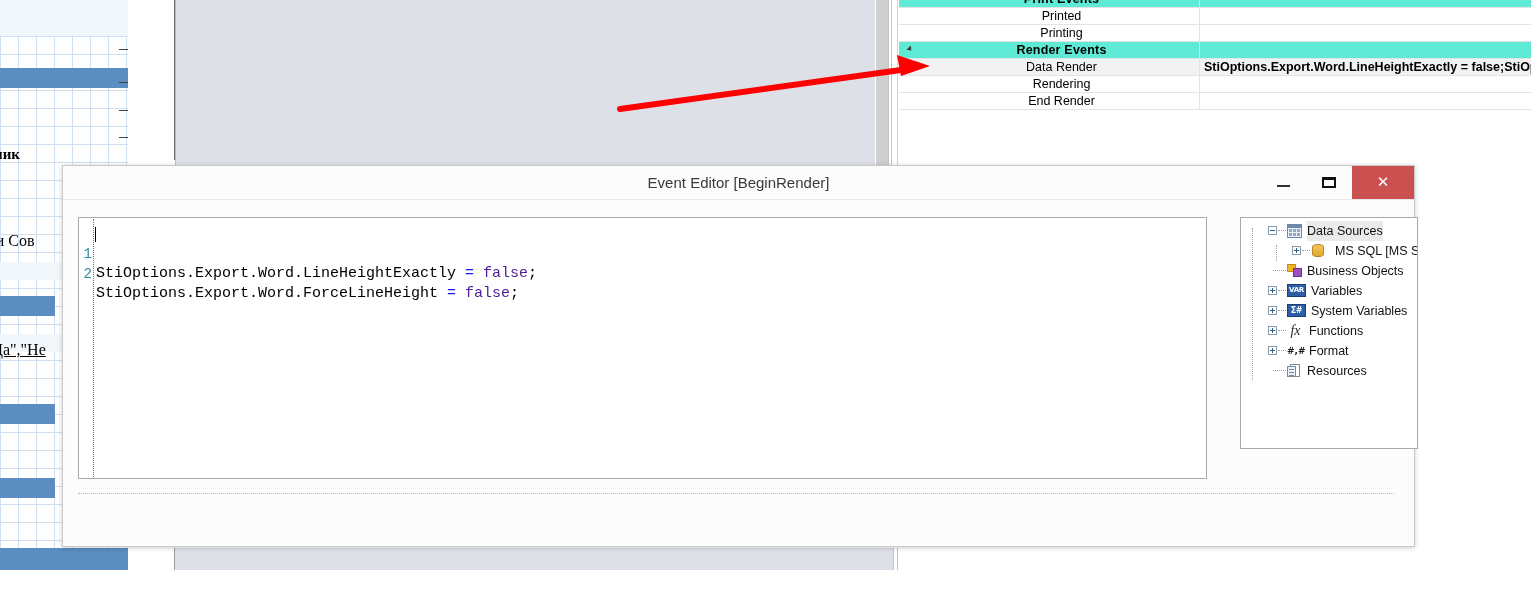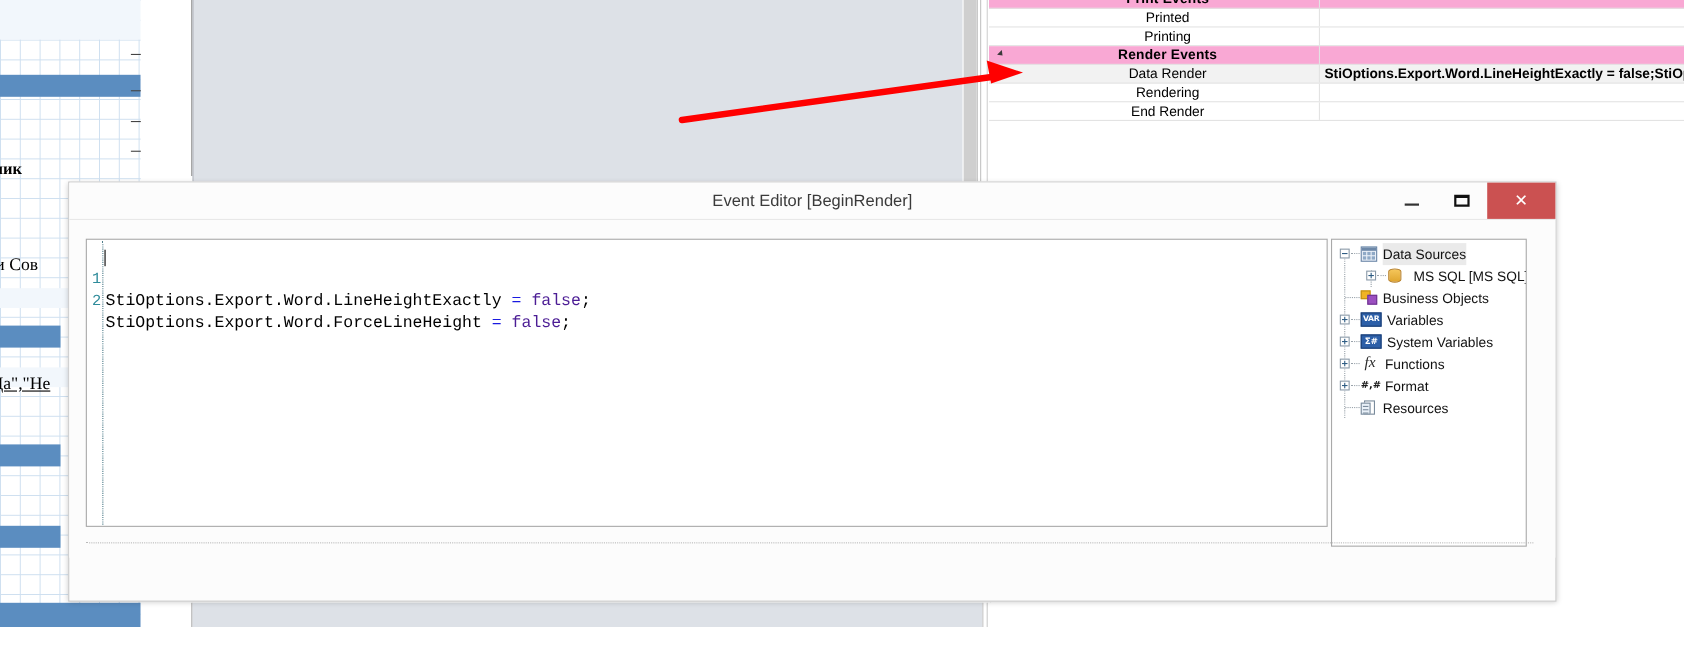--- a/index.html
+++ b/index.html
@@ -70,21 +70,21 @@
   .prop-row {
     position: relative; height: 17px; line-height: 17px;
     border-bottom: 1px solid #e3e3e3;
     display: flex;
     text-align: center;
   }
   .prop-row .gut { width: 21px; flex: 0 0 21px; text-align:center; color:#444; font-size:9px; }
   .prop-row .nm  { flex: 0 0 279px; padding-left: 4px; white-space: nowrap; overflow:hidden; }
   .prop-row .vl  { flex: 1 1 auto; padding-left: 4px; border-left: 1px solid #e3e3e3;
                    white-space: nowrap; overflow: hidden; }
-  .prop-row.cat { background: #f9a8d4; font-weight: bold; }
+  .prop-row.cat { background: #5eead4; font-weight: bold; }
   .prop-row.cat .nm { letter-spacing: .2px; }
   .prop-row.sel  { background: #f2f2f2; }
   .prop-row.cat .vl { border-left: 1px solid #e3e3e3; }
   .prop-empty { position:absolute; left:0; top:110px; width:632px; height:55px; background:#fff; }
   .tri { display:inline-block; width:0; height:0;
          border-left:4px solid #3a3a3a; border-top:3.5px solid transparent;
          border-bottom:3.5px solid transparent; transform: rotate(45deg);
          position:relative; top:-1px;}
 
   
@@ -279,21 +279,21 @@
         <span class="lnum">1</span>
         <span class="ctext"><span>StiOptions.Export.Word.LineHeightExactly </span><span class="op">= </span><span class="kw">false</span><span>;</span></span>
         <span class="caret"></span>
       </div>
       <div class="code-line">
         <span class="lnum">2</span>
         <span class="ctext"><span>StiOptions.Export.Word.ForceLineHeight </span><span class="op">= </span><span class="kw">false</span><span>;</span></span>
       </div>
     </div>
 
-    <div class="tree-panel" style="position:absolute;left:1147px;top:51px;width:178px;height:280px;">
+    <div class="tree-panel" style="position:absolute;left:1177px;top:51px;width:178px;height:232px;padding-left:20px;">
 
       <div class="vdot" style="left:11px;top:10px;height:152px;"></div>
       <div class="vdot" style="left:35px;top:27px;height:16px;"></div>
 
       <div class="tnode selected" style="margin-top:3px;">
         <span class="exp" style="left:7px;"></span>
         <span class="dotline" style="left:17px;width:8px;"></span>
         <span class="ticon ic-datasources" style="left:26px;">
           <span class="hdr" style="display:block;"></span>
           <span class="cells">

